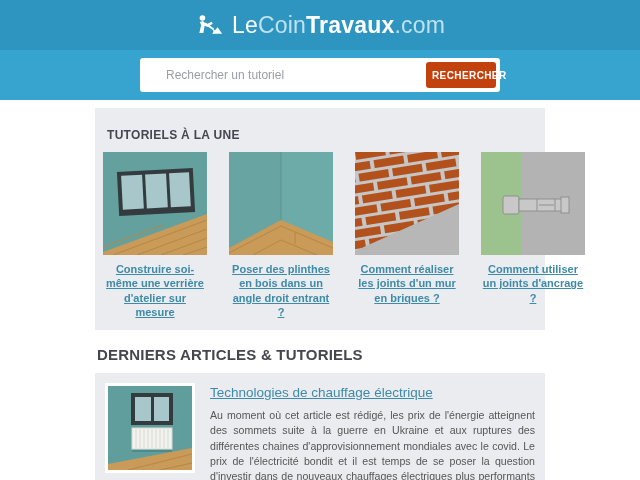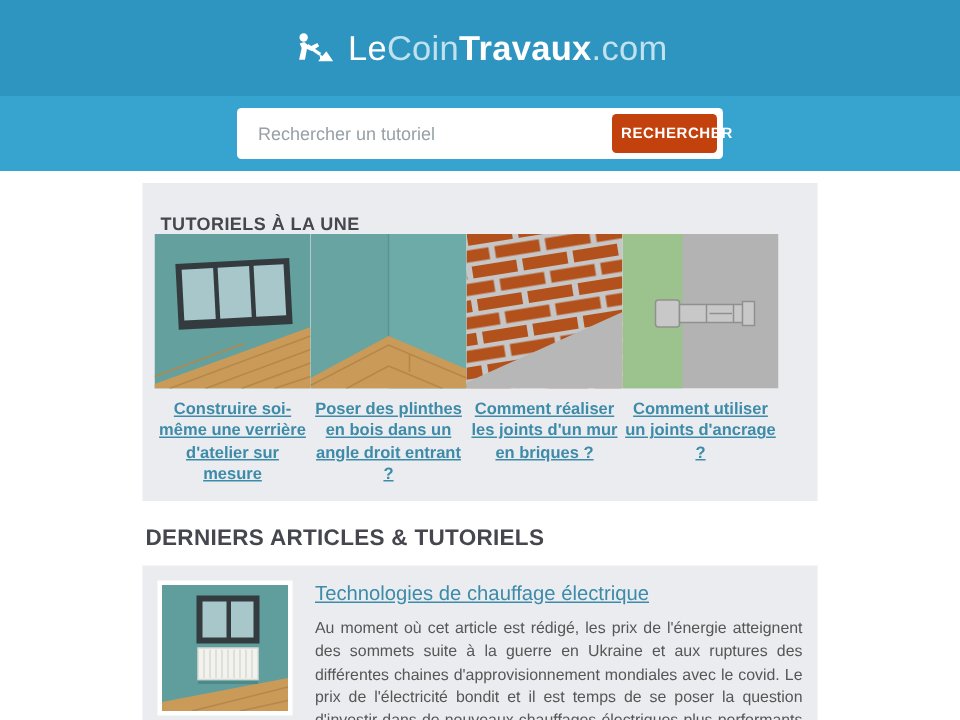--- a/index.html
+++ b/index.html
@@ -1,44 +1,44 @@
 <!DOCTYPE html>
 <html><head>
 <meta charset="utf-8">
 <style>
   html,body{margin:0;padding:0}
   body{width:640px;height:480px;overflow:hidden;background:#fff;
        font-family:"Liberation Sans",sans-serif;-webkit-font-smoothing:antialiased}
   a{cursor:pointer}
 
   
-  .header{height:64px;background:#2d95bf;display:flex;align-items:center;justify-content:center}
+  .header{height:50px;background:#2d95bf;display:flex;align-items:center;justify-content:center}
   .logo{display:flex;align-items:center;gap:9px;color:#fff;font-size:23px;letter-spacing:.2px}
   .logo svg{display:block}
   .lg-bright{color:#ffffff;font-weight:400}
   .lg-dim{color:#bfe2ee;font-weight:300}
   .lg-bold{color:#ffffff;font-weight:700}
 
   
   .searchband{height:50px;background:#36a4cf;display:flex;align-items:center;justify-content:center}
-  .search-form{width:324px;height:34px;background:#fff;border-radius:3px;position:relative;
-               display:flex;align-items:center;box-sizing:border-box;padding-left:12px}
+  .search-form{width:360px;height:34px;background:#fff;border-radius:3px;position:relative;
+               display:flex;align-items:center;box-sizing:border-box;padding-left:24px}
   .search-input{border:none;outline:none;font-size:12px;color:#555;width:210px;background:transparent;
                 font-family:"Liberation Sans",sans-serif}
   .search-input::placeholder{color:#98a0a6}
   .search-btn{position:absolute;right:4px;top:4px;bottom:4px;width:70px;background:#c2410c;border:none;
               border-radius:3px;color:#fff;font-size:10px;font-weight:700;letter-spacing:.4px;
               font-family:"Liberation Sans",sans-serif}
 
   .container{width:450px;margin:8px auto 0}
 
   
   .panel{background:#eaecef;padding:20px 8px 10px;box-sizing:border-box}
   .panel-heading{font-size:12px;font-weight:700;color:#46464e;letter-spacing:.3px;margin:0 0 0 4px}
-  .cards{display:flex;gap:0;margin-top:0}
+  .cards{display:flex;gap:22px;margin-top:10px}
   .card{width:104px;text-align:center}
   .card svg{display:block;width:104px;height:103px}
   .card-link{display:inline-block;margin-top:7px;font-size:11px;font-weight:600;line-height:1.3;
              color:#3d8ba9;text-decoration:underline}
 
   
   .section-heading{margin:16px 0 0 2px;font-size:15px;font-weight:700;color:#46464e;letter-spacing:.2px}
   .article-card{background:#eaecef;margin-top:10px;padding:10px;display:flex;gap:15px}
   .thumb-frame{background:#fff;padding:3px;width:84px;height:84px;flex:none}
   .thumb-frame svg{display:block;width:84px;height:84px}

